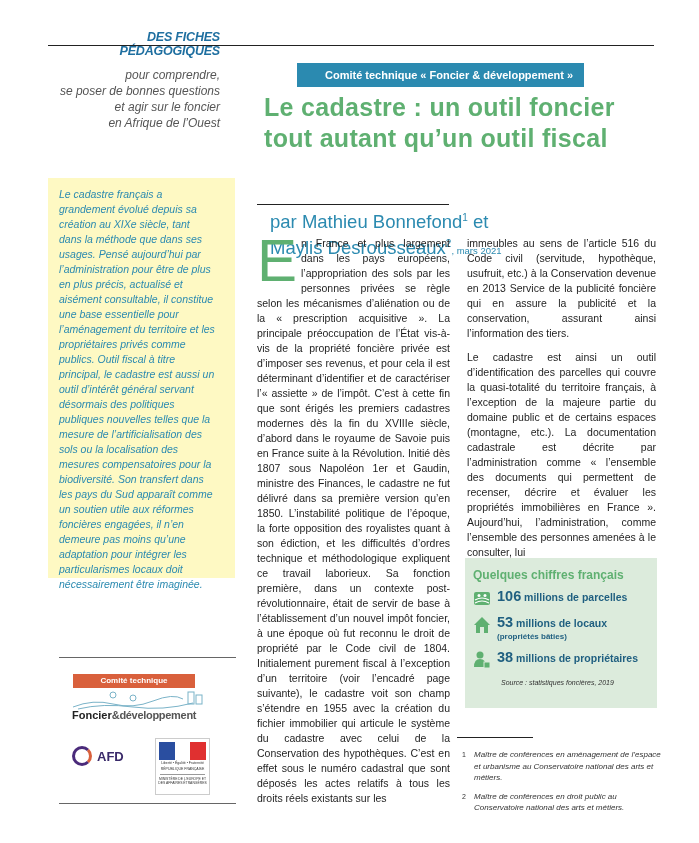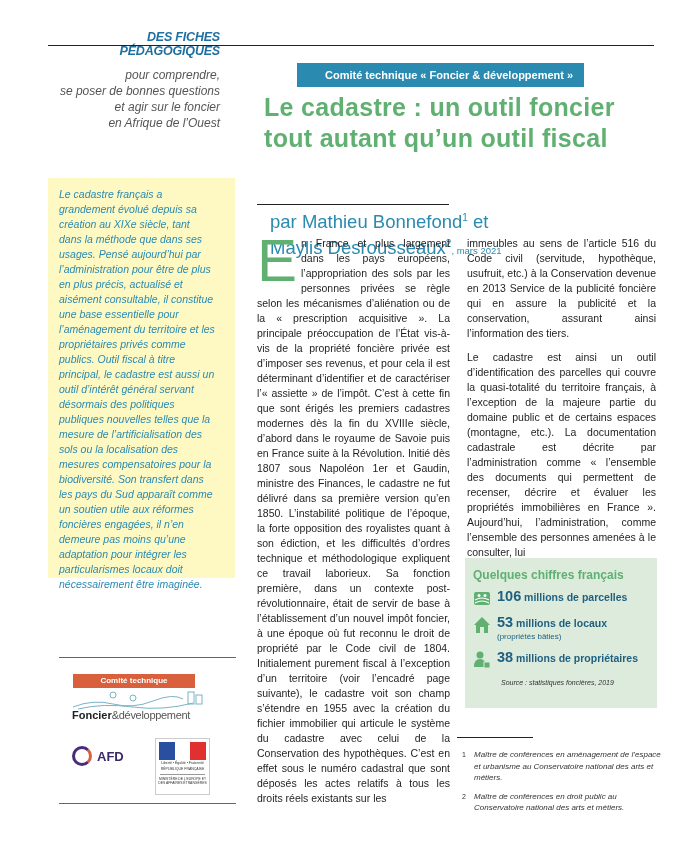--- a/index.html
+++ b/index.html
@@ -21,21 +21,21 @@
   .byline-rule { position: absolute; left: 257px; top: 204px; width: 192px; height: 1px; background: #222; }
 
   .summary-box { position: absolute; left: 48px; top: 178px; width: 187px; height: 400px; background: #fef9c3; padding: 9px 20px 0 11px; }
   .summary-text { font-size: 10.5px; font-style: italic; color: #2b8ab0; line-height: 15px; }
 
   .logo-box { position: absolute; left: 59px; top: 657px; width: 177px; height: 147px; border-top: 1px solid #666; border-bottom: 1px solid #666; }
   .logo-committee { position: absolute; left: 14px; top: 16px; width: 122px; height: 14px; background: #d9603c; color: #fff; font-size: 8px; font-weight: bold; text-align: center; line-height: 14px; }
   .logo-landscape { position: absolute; left: 14px; top: 31px; width: 140px; height: 22px; }
   .logo-foncier { position: absolute; left: 13px; top: 51px; font-size: 11px; color: #222; white-space: nowrap; }
   .logo-foncier b { font-weight: bold; }
-  .logo-foncier span.light { font-weight: normal; color: #555; letter-spacing: -0.3px; }
+  .logo-foncier span.light { font-weight: bold; color: #555; letter-spacing: -0.3px; }
   .afd { position: absolute; left: 13px; top: 88px; display: flex; align-items: center; }
   .afd-ring { width: 20px; height: 20px; border-radius: 50%; border: 3.5px solid #4a2a7a; border-right-color: #d9603c; }
   .afd-text { font-size: 13px; font-weight: bold; color: #3a2a6a; margin-left: 5px; }
   .rf-logo { position: absolute; left: 96px; top: 80px; width: 55px; height: 57px; border: 1px solid #ccc; background: #fff; }
   .rf-flag { display: flex; height: 18px; margin: 3px 3px 0 3px; }
   .rf-flag div { flex: 1; }
   .rf-caption { font-size: 3.5px; text-align: center; color: #333; line-height: 5px; margin-top: 1px; }
   .rf-divider { height: 1px; background: #999; margin: 2px 4px; }
   .rf-min { font-size: 3.4px; text-align: center; color: #333; line-height: 4px; }
 
@@ -44,21 +44,21 @@
   .col2 { left: 467px; top: 236px; width: 189px; }
   .dropcap { float: left; font-size: 60px; line-height: 46px; color: #5fb071; margin: 2px 4px 0 0; font-weight: normal; }
   .col p + p { margin-top: 9px; }
 
   .stats-box { position: absolute; left: 465px; top: 558px; width: 192px; height: 150px; background: #dcebdc; padding: 10px 10px 0 8px; }
   .stats-title { font-size: 12px; font-weight: bold; color: #5fb071; }
   .stat-row { display: flex; align-items: flex-start; margin-top: 8px; }
   .stat-icon { width: 18px; height: 18px; margin-right: 6px; flex-shrink: 0; }
   .stat-text { font-size: 10.5px; font-weight: bold; color: #1f5f80; line-height: 13px; }
   .stat-num { font-size: 14.5px; font-weight: bold; color: #1f5f80; }
-  .stat-sub { font-size: 8px; font-weight: normal; color: #1f5f80; display: block; }
+  .stat-sub { font-size: 8px; font-weight: bold; color: #1f5f80; display: block; }
   .stats-source { font-size: 7px; font-style: italic; color: #333; margin-top: 10px; padding-left: 28px; }
 
   .fn-rule { position: absolute; left: 457px; top: 737px; width: 76px; height: 1px; background: #222; }
   .footnotes { position: absolute; left: 462px; top: 742px; width: 200px; font-size: 8px; font-style: italic; color: #333; line-height: 11.5px; }
   .fn { display: flex; margin-bottom: 2px; margin-top: 7px; }
   .fn-num { font-style: normal; font-size: 7px; width: 12px; flex-shrink: 0; }
 </style>
 </head>
 <body>
 

